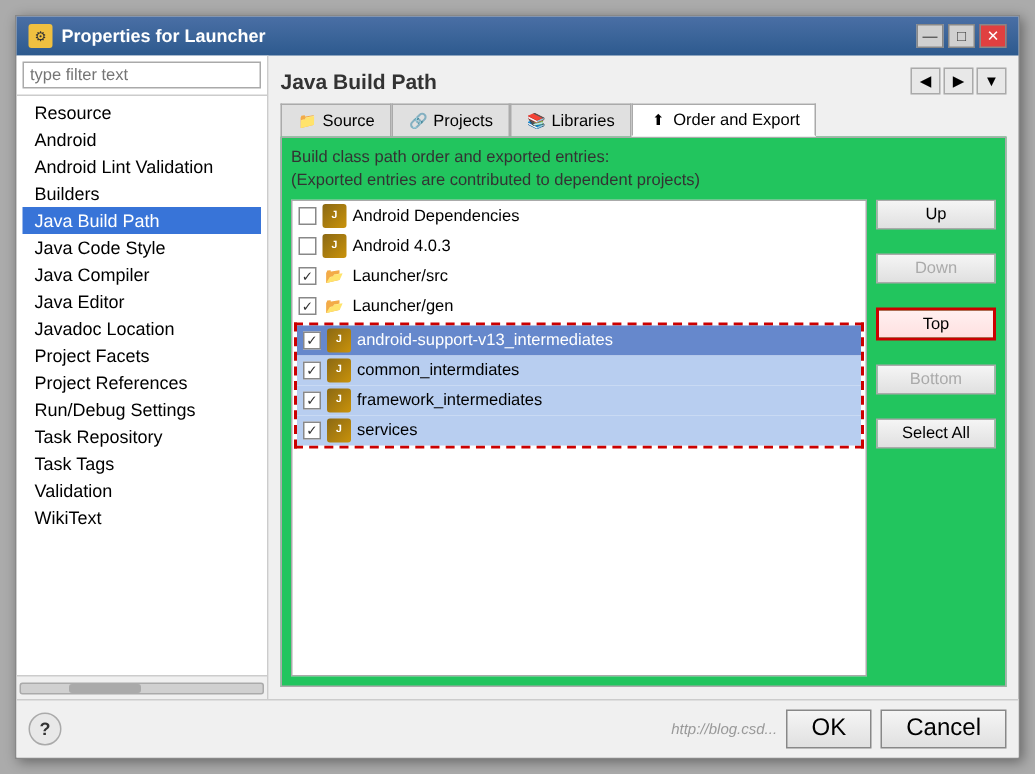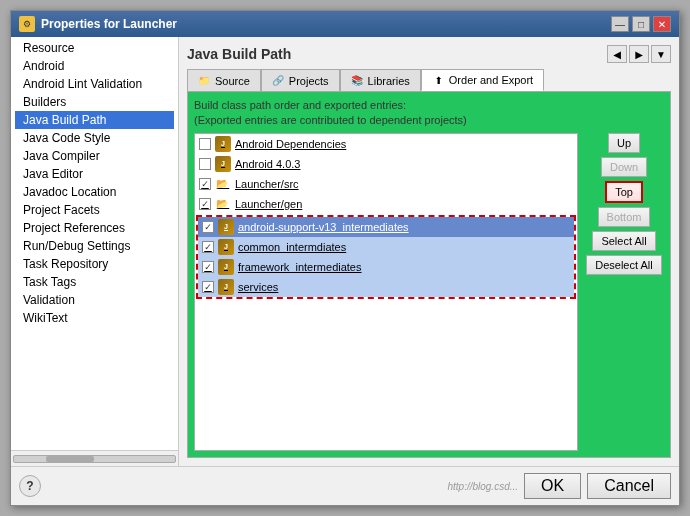--- a/index.html
+++ b/index.html
@@ -226,21 +226,20 @@
       background: white;
       overflow-y: auto;
       font-size: 11px;
     }
     .entry-item {
       display: flex;
       align-items: center;
       padding: 2px 4px;
       gap: 4px;
       cursor: pointer;
-      text-decoration: underline;
     }
     .entry-item.selected-blue { background: #b8cef0; }
     .entry-item.selected-dark { background: #6688cc; color: white; }
     .entry-checkbox {
       width: 12px;
       height: 12px;
       border: 1px solid #888;
       background: white;
       flex-shrink: 0;
       display: flex;
@@ -272,24 +271,23 @@
       color: #e8a020;
     }
     .entry-text {
       font-size: 11px;
       white-space: nowrap;
     }
     
     .button-panel {
       display: flex;
       flex-direction: column;
-      gap: 4px;
+      gap: 16px;
       width: 80px;
       flex-shrink: 0;
-      align-items: center;
     }
     .action-btn {
       padding: 3px 8px;
       background: linear-gradient(to bottom, #f5f5f5, #e0e0e0);
       border: 1px solid #aaa;
       font-size: 11px;
       cursor: pointer;
       text-align: center;
       white-space: nowrap;
     }
@@ -364,20 +362,23 @@
     <div class="titlebar-buttons">
       <div class="tb-btn">—</div>
       <div class="tb-btn">□</div>
       <div class="tb-btn close">✕</div>
     </div>
   </div>
 
   <div class="window-body">
 
     <div class="sidebar">
+      <div class="sidebar-filter">
+        <input type="text" placeholder="type filter text" style="">
+      </div>
       <div class="sidebar-items">
         <div class="sidebar-item">
           <span>Resource</span>
         </div>
         <div class="sidebar-item">
           <span>Android</span>
         </div>
         <div class="sidebar-item">
           <span>Android Lint Validation</span>
         </div>
@@ -510,21 +511,20 @@
               </div>
             </div>
           </div>
 
           <div class="button-panel">
             <button class="action-btn">Up</button>
             <button class="action-btn disabled">Down</button>
             <button class="action-btn highlighted">Top</button>
             <button class="action-btn disabled">Bottom</button>
             <button class="action-btn">Select All</button>
-            <button class="action-btn">Deselect All</button>
           </div>
         </div>
       </div>
     </div>
   </div>
 
   <div class="window-footer">
     <div class="footer-left">
       <div class="help-btn">?</div>
     </div>

